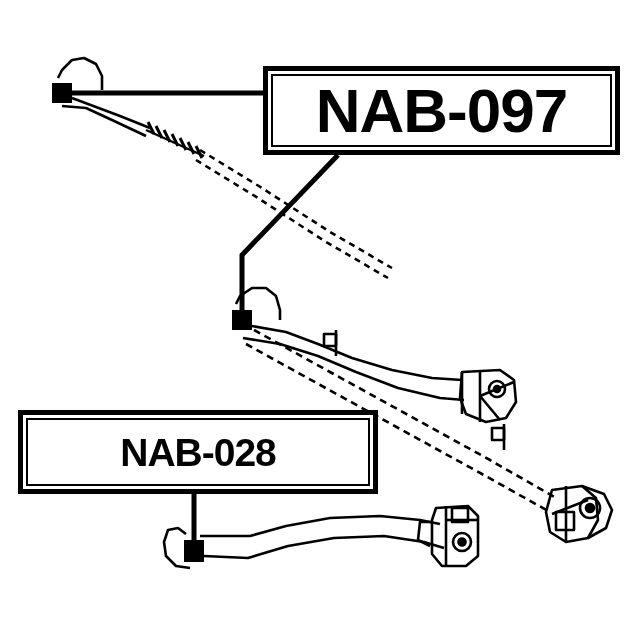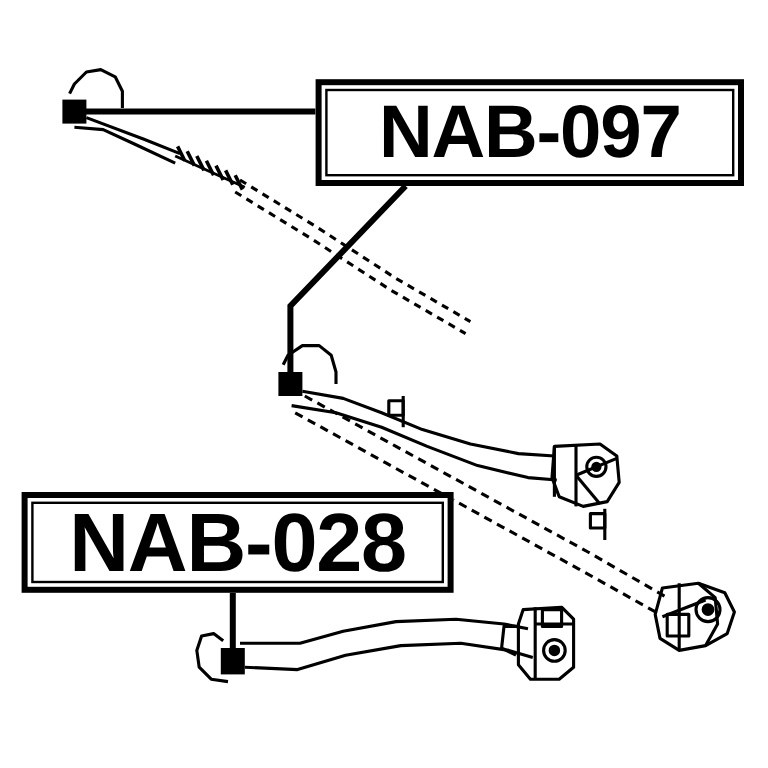--- a/index.html
+++ b/index.html
@@ -63,21 +63,21 @@
   #label-nab097 .part-label-text {
     font-size: 62px;
   }
   #label-nab028 {
     left: 18px;
     top: 410px;
     width: 360px;
     height: 84px;
   }
   #label-nab028 .part-label-text {
-    font-size: 69px;
+    font-size: 39px;
   }
 </style>
 </head>
 <body>
 
 <div id="canvas">
 
   <svg id="diagram-svg" viewBox="0 0 640 640" xmlns="http://www.w3.org/2000/svg">
 
     <g stroke="#000000" fill="none" stroke-width="5">

